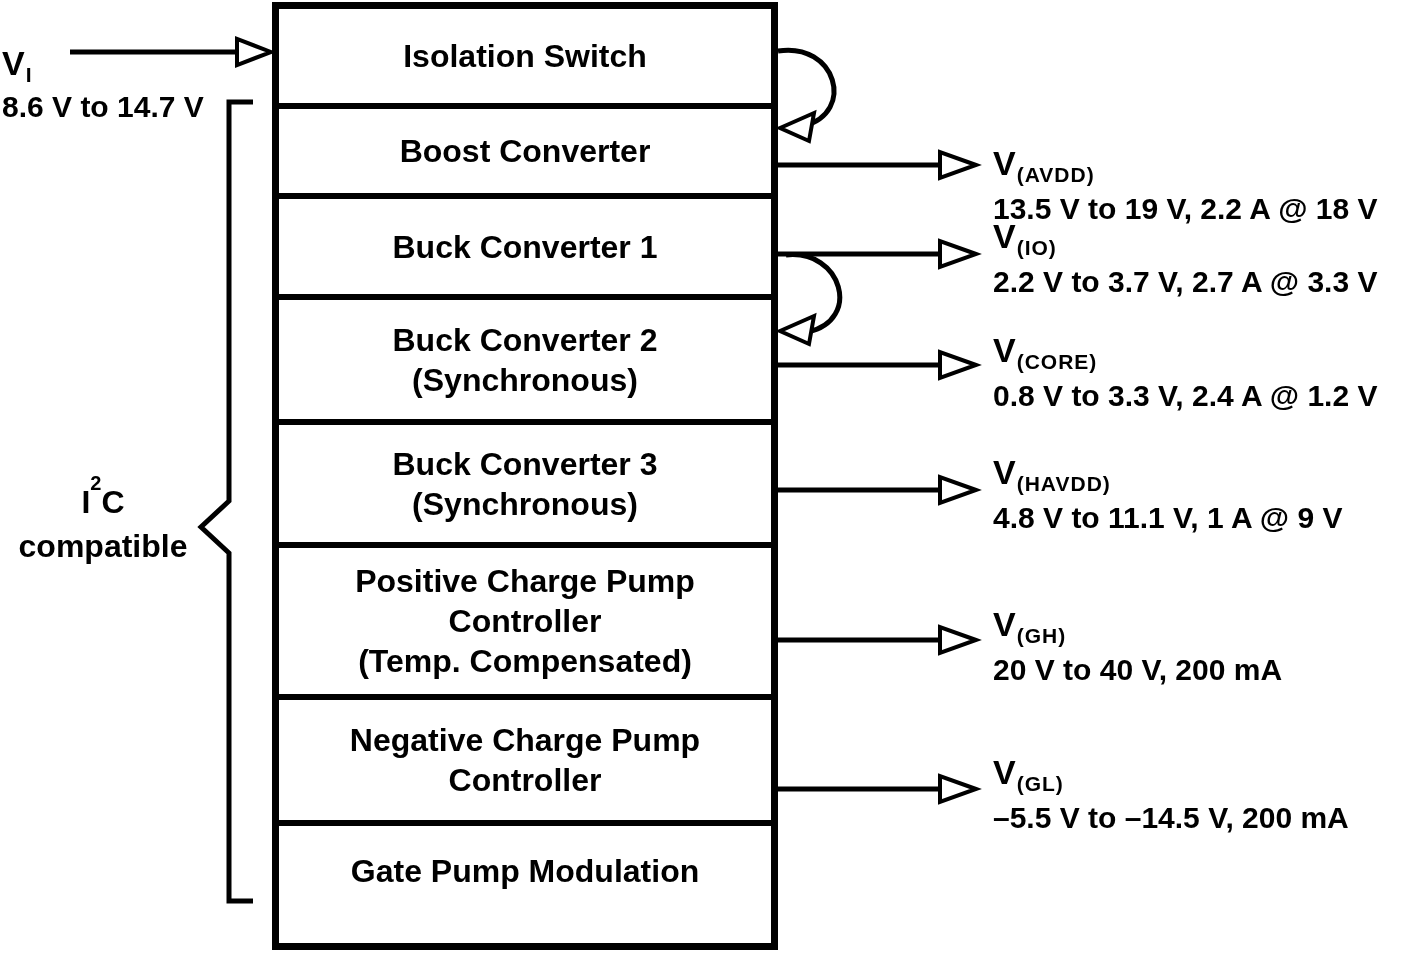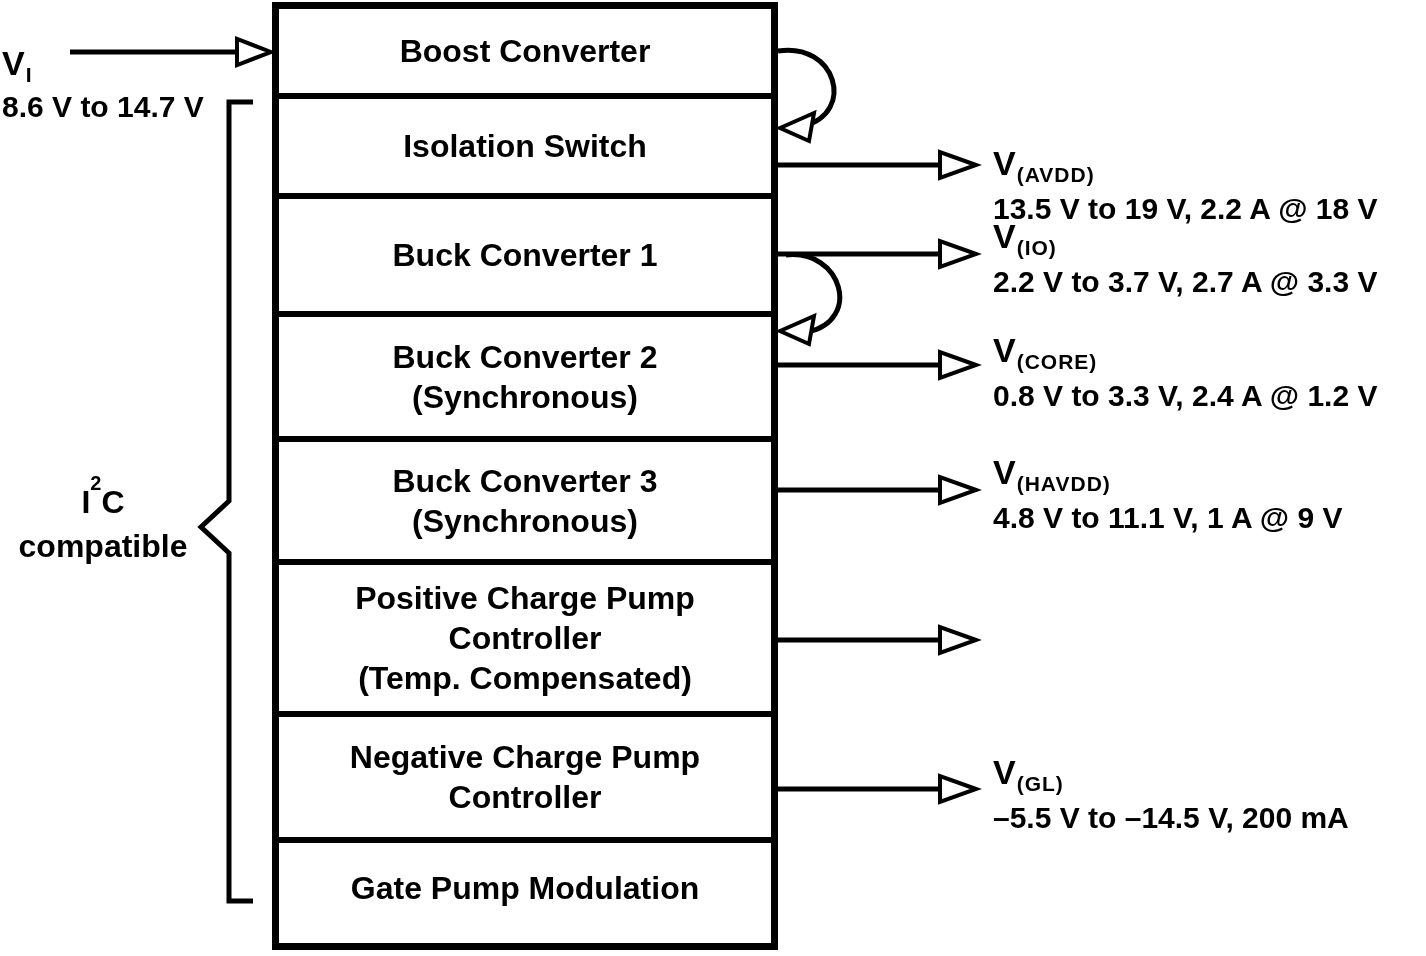--- a/index.html
+++ b/index.html
@@ -37,21 +37,21 @@
     align-items: center;
     justify-content: center;
     text-align: center;
     font-size: 32px;
     line-height: 40px;
     border-bottom: 6px solid #000;
   }
   .row:last-child { border-bottom: none; }
   .r1 { height: 90px; }
   .r2 { height: 100px; }
-  .r3 { height: 118px; }
+  .r3 { height: 101px; }
   .r4 { height: 125px; align-items: center; }
   .r5 { height: 123px; justify-content: center; }
   .r6 { height: 152px; }
   .r7 { height: 126px; }
   .r8 { height: 89px; }
   
   .input-label {
     position: absolute;
     left: 2px; top: 24px;
     line-height: 34px;
@@ -157,25 +157,25 @@
     <div class="sym-line"><span class="sym">V</span><span class="sub">I</span></div>
     <div class="spec">8.6 V to 14.7 V</div>
   </div>
 
   <div class="i2c-label">
     <div><span>I</span><sup>2</sup><span>C</span></div>
     <div>compatible</div>
   </div>
 
   <div class="main-box">
+    <div class="row r2">
+      <div>Isolation Switch</div>
+    </div>
     <div class="row r1">
       <div>Boost Converter</div>
-    </div>
-    <div class="row r2">
-      <div>Isolation Switch</div>
     </div>
     <div class="row r3">
       <div>Buck Converter 1</div>
     </div>
     <div class="row r4">
       <div>Buck Converter 2</div>
       <div>(Synchronous)</div>
     </div>
     <div class="row r5">
       <div>Buck Converter 3</div>
@@ -204,18 +204,22 @@
     <div class="spec">2.2 V to 3.7 V, 2.7 A @ 3.3 V</div>
   </div>
   <div class="out-label o3">
     <div class="sym-line"><span class="sym">V</span><span class="sub">(CORE)</span></div>
     <div class="spec">0.8 V to 3.3 V, 2.4 A @ 1.2 V</div>
   </div>
   <div class="out-label o4">
     <div class="sym-line"><span class="sym">V</span><span class="sub">(HAVDD)</span></div>
     <div class="spec">4.8 V to 11.1 V, 1 A @ 9 V</div>
   </div>
+  <div class="out-label o5">
+    <div class="sym-line"><span class="sym">V</span><span class="sub">(GH)</span></div>
+    <div class="spec">20 V to 40 V, 200 mA</div>
+  </div>
   <div class="out-label o6">
     <div class="sym-line"><span class="sym">V</span><span class="sub">(GL)</span></div>
     <div class="spec">–5.5 V to –14.5 V, 200 mA</div>
   </div>
 
 </div>
 
 </body></html>

